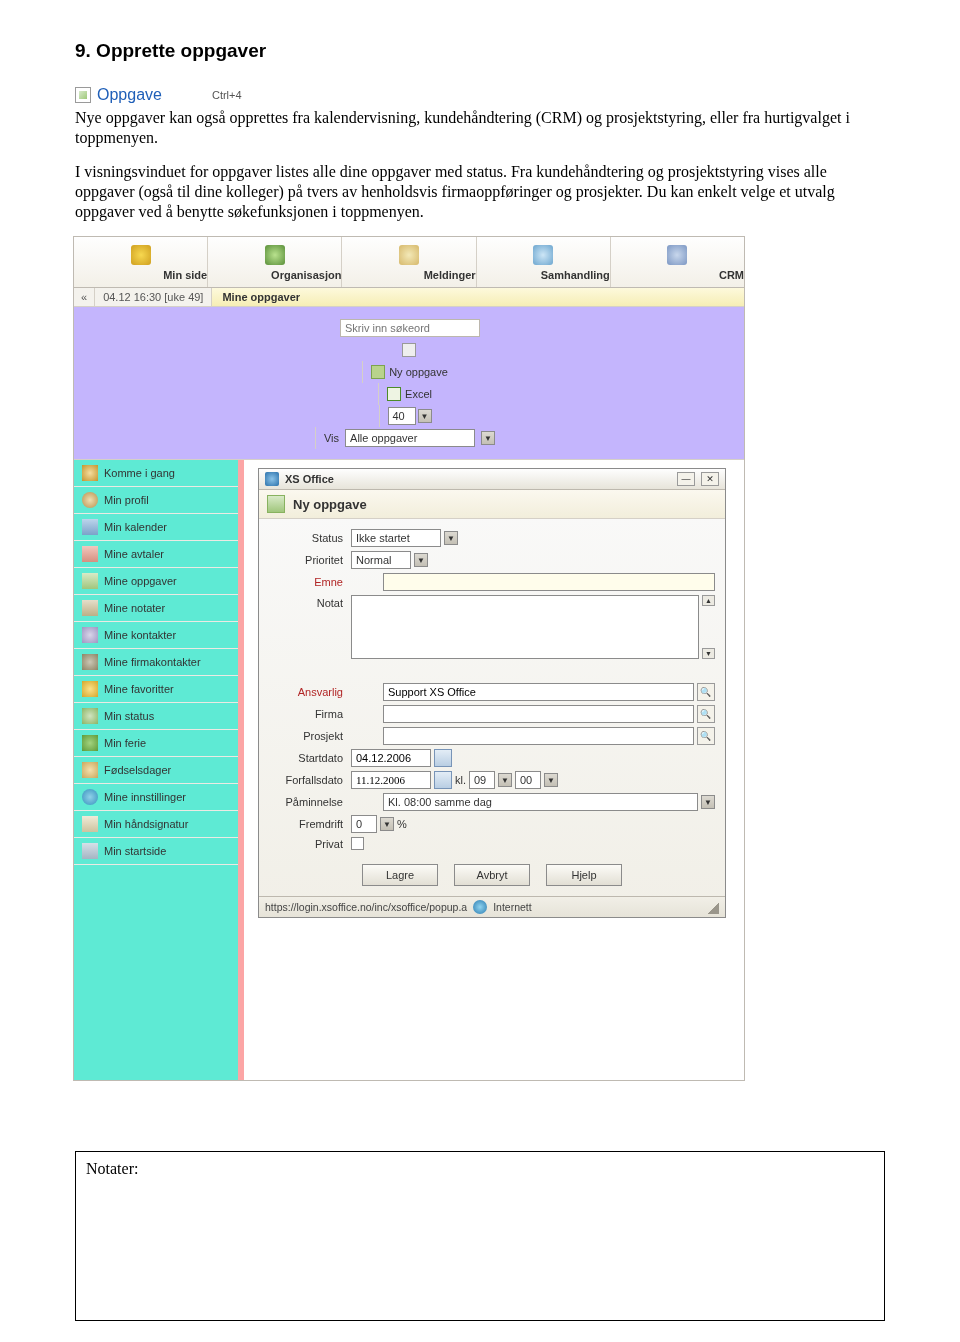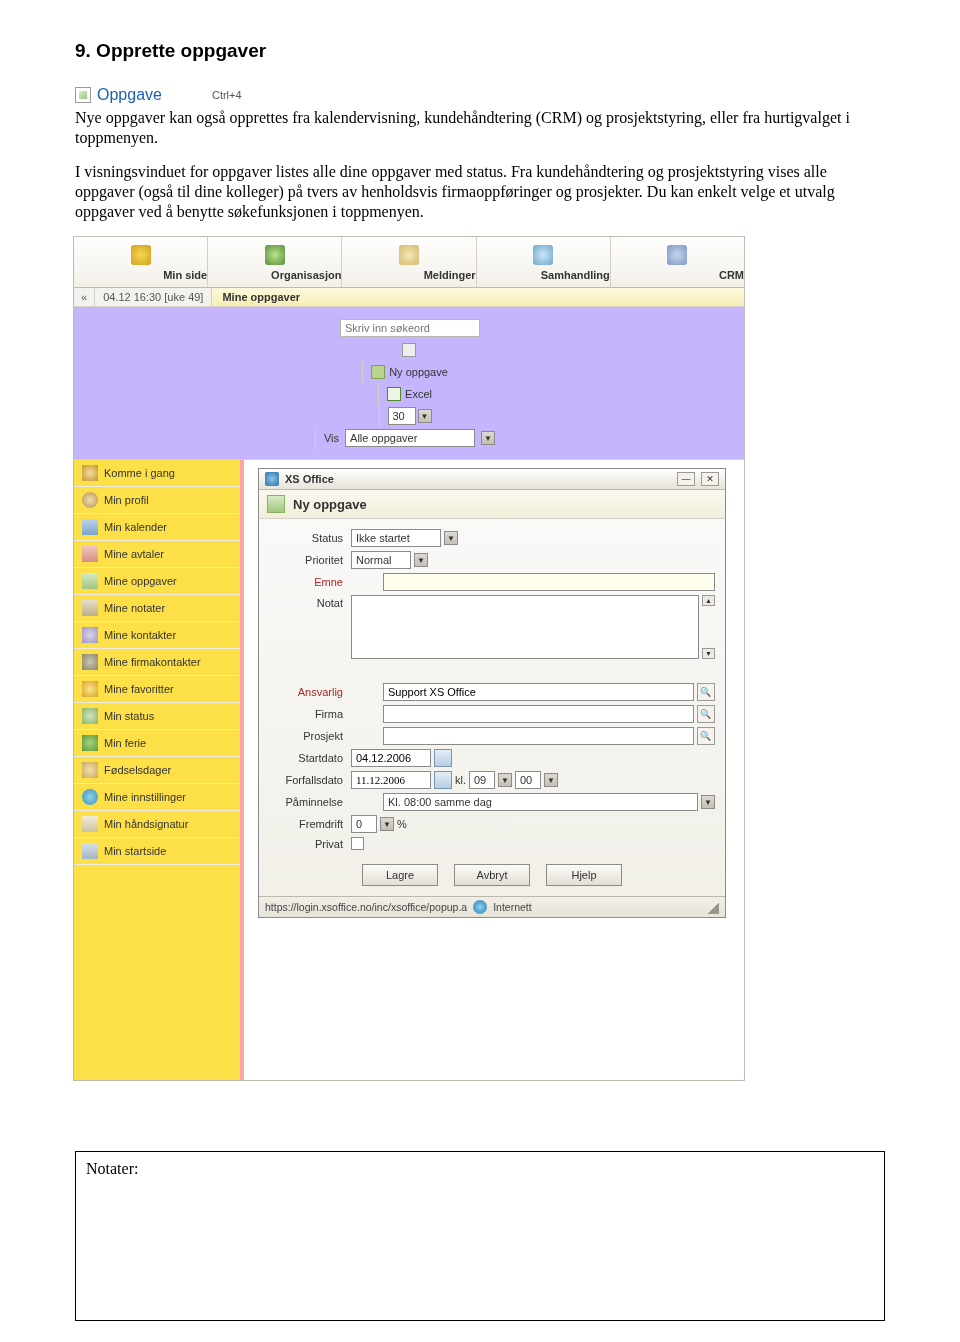--- a/index.html
+++ b/index.html
@@ -111,21 +111,21 @@
     height:18px; border:1px solid #8b8b8b; background:#fff; font-size:11px;
     display:flex; align-items:center; padding:0 4px; gap:3px;
   }
   .dd-arrow {
     width:14px;height:14px; background: linear-gradient(#dcd9d1,#c4c0b5);
     border:1px solid #8b8b8b; display:flex;align-items:center;justify-content:center;
     font-size:8px; color:#333;
   }
   .body-split { display:flex; }
   .sidebar {
-    width:170px; background:#fde047; border-right:4px solid #fca5a5;
+    width:170px; background:#5eead4; border-right:6px solid #fca5a5;
   }
   .side-item {
     display:flex; align-items:center; gap:6px;
     padding:5px 8px;
     border-bottom:1px solid #eceae3;
     font-size:11px; color:#333;
   }
   .side-ico { width:16px;height:16px; flex:0 0 16px; }
   .si1{background:radial-gradient(circle,#f5dd9f,#c4952f);}
   .si2{background:radial-gradient(circle,#eedfb2,#b98f4c);border-radius:50%;}
@@ -288,21 +288,21 @@
       <div class="tb-btn">
         <span class="tb-ico"></span>
         <span>Ny oppgave</span>
       </div>
       <div class="tb-btn">
         <span class="tb-ico excel"></span>
         <span>Excel</span>
       </div>
       <div class="tb-btn" style="gap:2px">
         <div class="dropdown-input" style="width:28px">
-            <span>30</span>
+            <span>40</span>
           </div>
         <div class="dd-arrow">▼</div>
       </div>
       <div class="tb-btn" style="gap:6px">
         <span>Vis</span>
         <div class="dropdown-input" style="width:130px">
           <span>Alle oppgaver</span>
         </div>
         <div class="dd-arrow">▼</div>
       </div>

